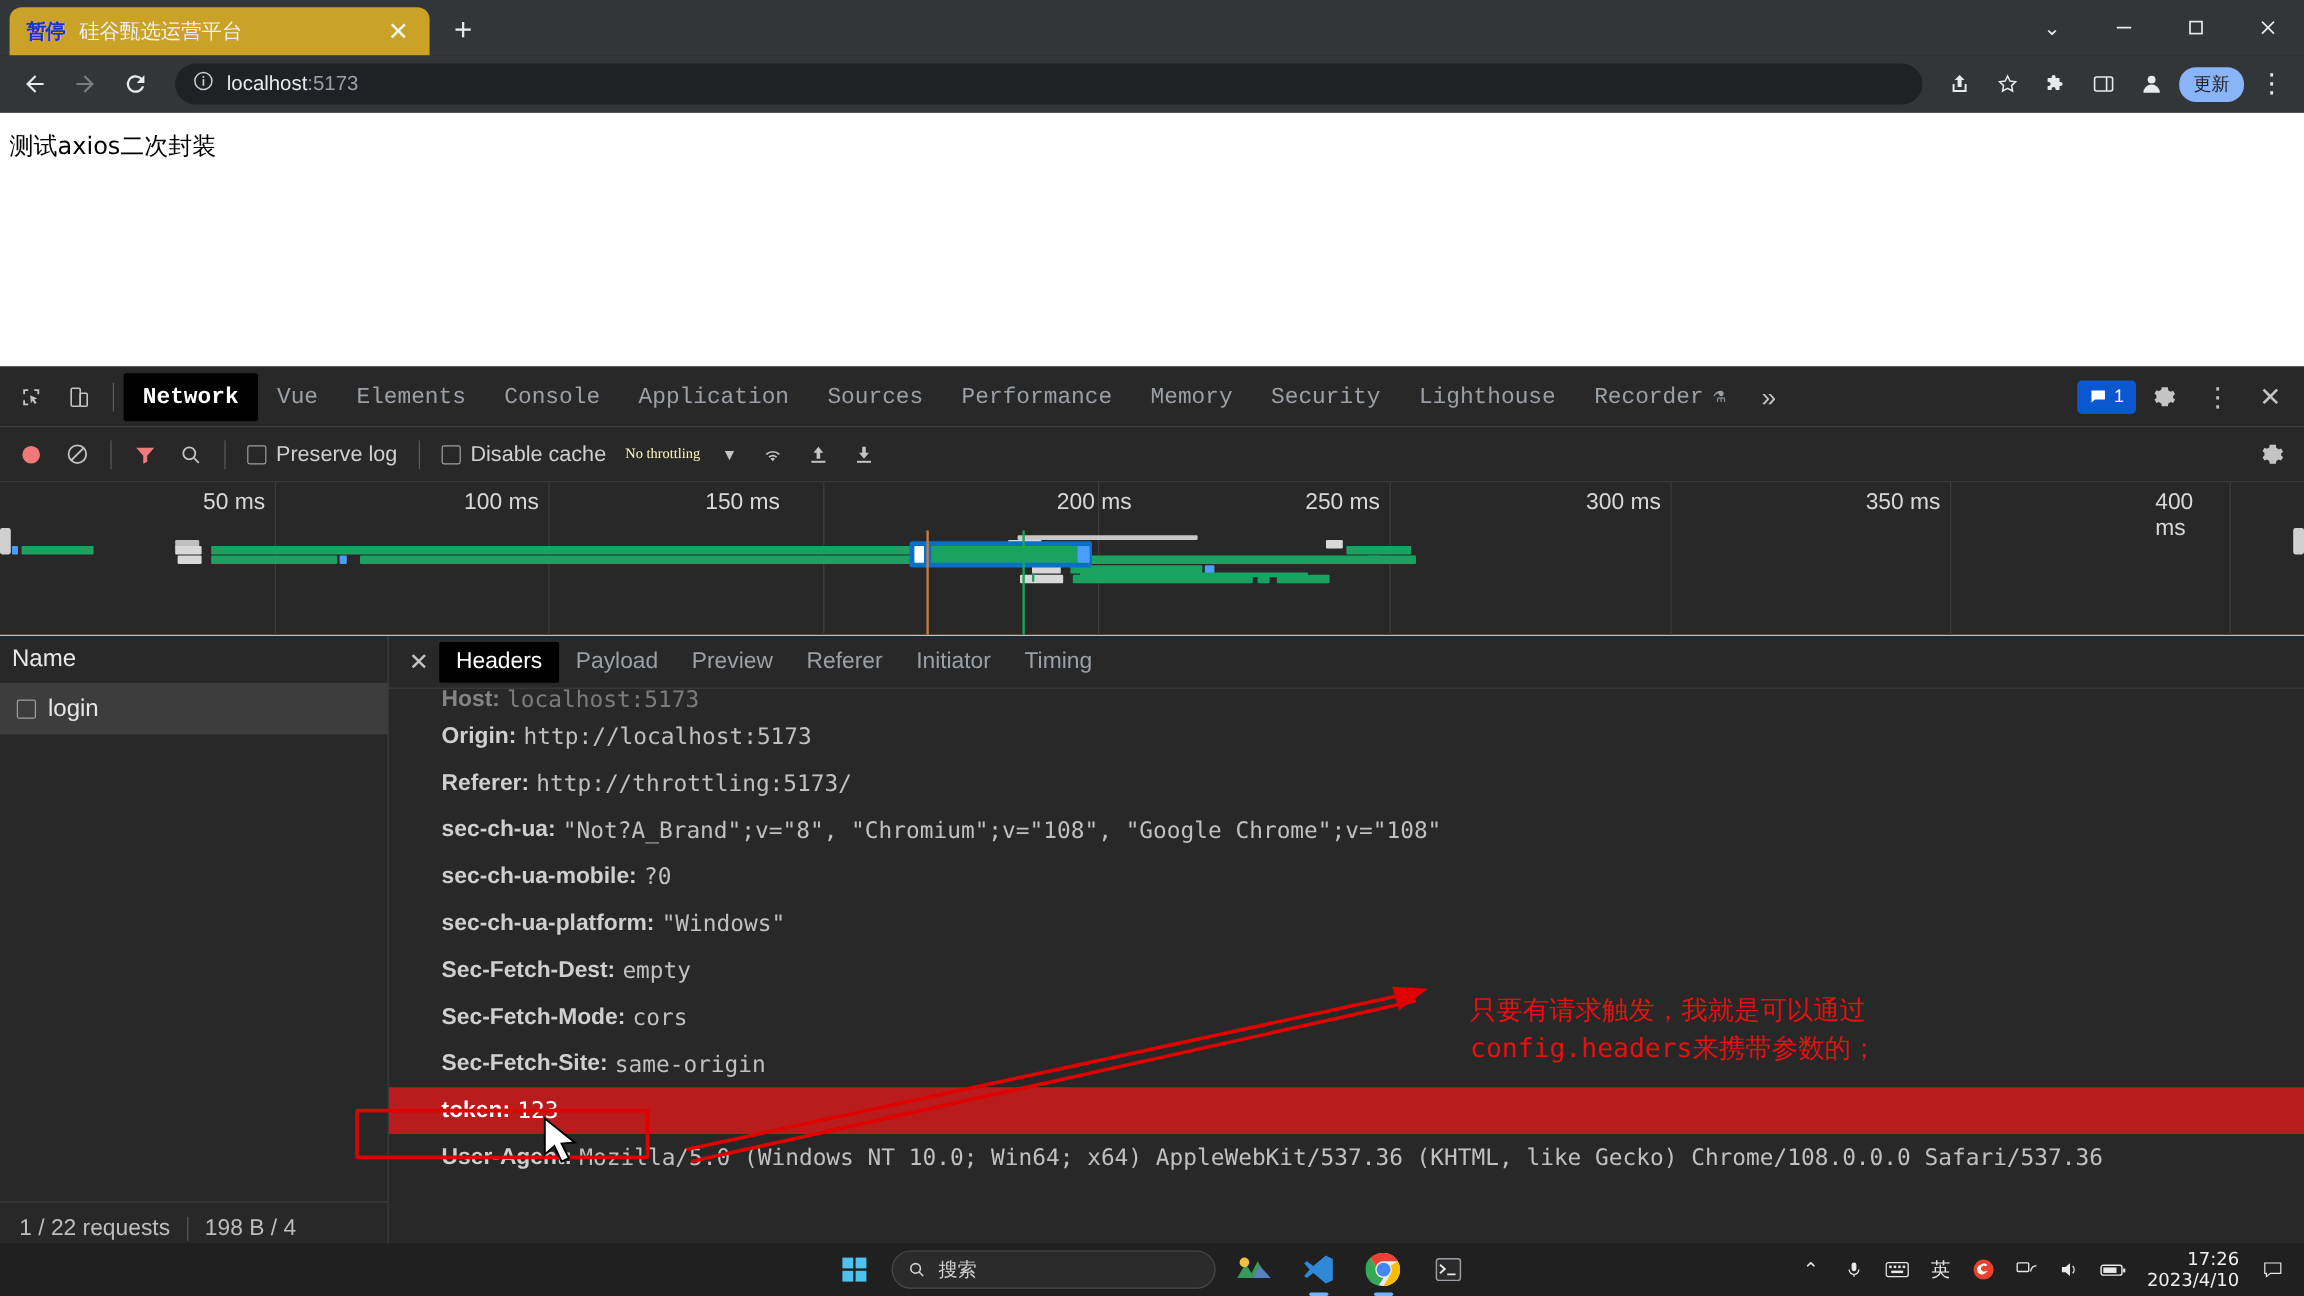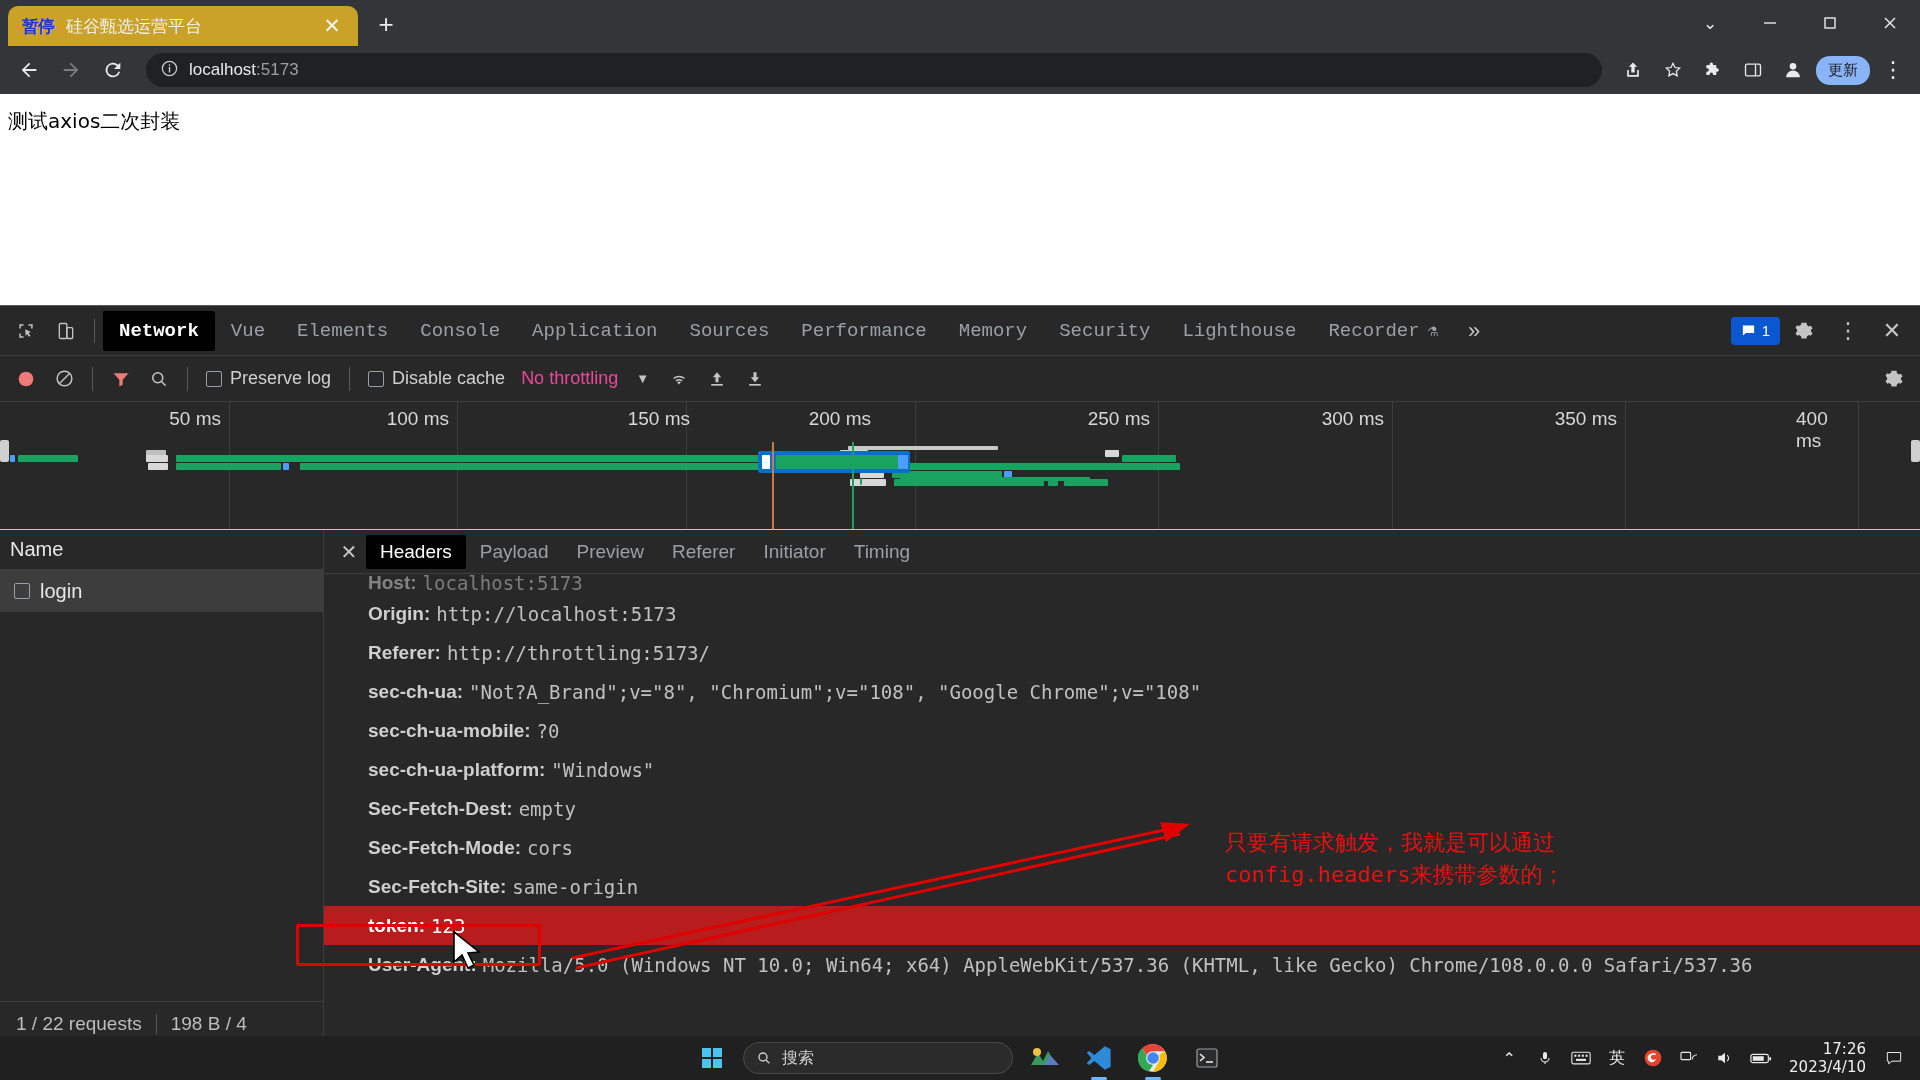--- a/index.html
+++ b/index.html
@@ -119,21 +119,21 @@
   .dt-toolbar {
     height: 46px; display: flex; align-items: center; gap: 2px;
     padding: 0 8px; border-bottom: 1px solid #3d3d3d; position: relative;
   }
   .tb-icon { width: 36px; height: 36px; display:flex; align-items:center;
              justify-content:center; cursor:pointer; color:#c4c4c4; }
   .tb-sep { width:1px; height:24px; background:#5a5a5a; margin:0 8px; }
   .cb-wrap { display: flex; align-items: center; gap: 8px; cursor: pointer;
              color:#d0d0d0; font-size: 18px; padding: 0 8px; }
   .cb-box { width: 16px; height: 16px; border: 1px solid #9aa0a6; border-radius: 2px; }
-  .throttle { color:#ec4899; font-size:18px; padding: 0 6px; cursor:pointer; }
+  .throttle { color:#fef9c3; font-size:12px; padding: 0 6px; cursor:pointer;font-family:Liberation Serif, serif; }
   .caret { color:#c4c4c4; font-size: 13px; padding: 0 10px; cursor:pointer; }
   .tb-right { position:absolute; right:8px; display:flex; align-items:center; }
 
   
   .dt-overview { height: 128px; position: relative; background: #282828;
                  border-bottom: 1px solid #fdba74; overflow: hidden; }
   .ov-ruler { position:absolute; top:0; left:0; right:0; height: 40px; }
   .ov-tick { position:absolute; top:0; bottom:-88px; width:1px; background:#3d3d3d; }
   .ov-label { position:absolute; top:6px; color:#d8d8d8; font-size:19px;
               transform: translateX(-100%); padding-right: 8px;
@@ -450,23 +450,23 @@
 
     <div class="dt-overview">
       <div class="ov-scroll-l"></div>
       <div class="ov-scroll-r"></div>
       <div class="ov-ruler">
         <div class="ov-tick" style="left:229px"></div>
           <div class="ov-label" style="left:229px">50 ms</div>
         <div class="ov-tick" style="left:457px"></div>
           <div class="ov-label" style="left:457px">100 ms</div>
         <div class="ov-tick" style="left:686px"></div>
-          <div class="ov-label" style="left:698px">150 ms</div>
+          <div class="ov-label" style="left:658px">150 ms</div>
         <div class="ov-tick" style="left:915px"></div>
-          <div class="ov-label" style="left:879px">200 ms</div>
+          <div class="ov-label" style="left:951px">200 ms</div>
         <div class="ov-tick" style="left:1158px"></div>
           <div class="ov-label" style="left:1158px">250 ms</div>
         <div class="ov-tick" style="left:1392px"></div>
           <div class="ov-label" style="left:1392px">300 ms</div>
         <div class="ov-tick" style="left:1625px"></div>
           <div class="ov-label" style="left:1625px">350 ms</div>
         <div class="ov-tick" style="left:1858px"></div>
           <div class="ov-label" style="left:1858px">400 ms</div>
       </div>
       <div>

